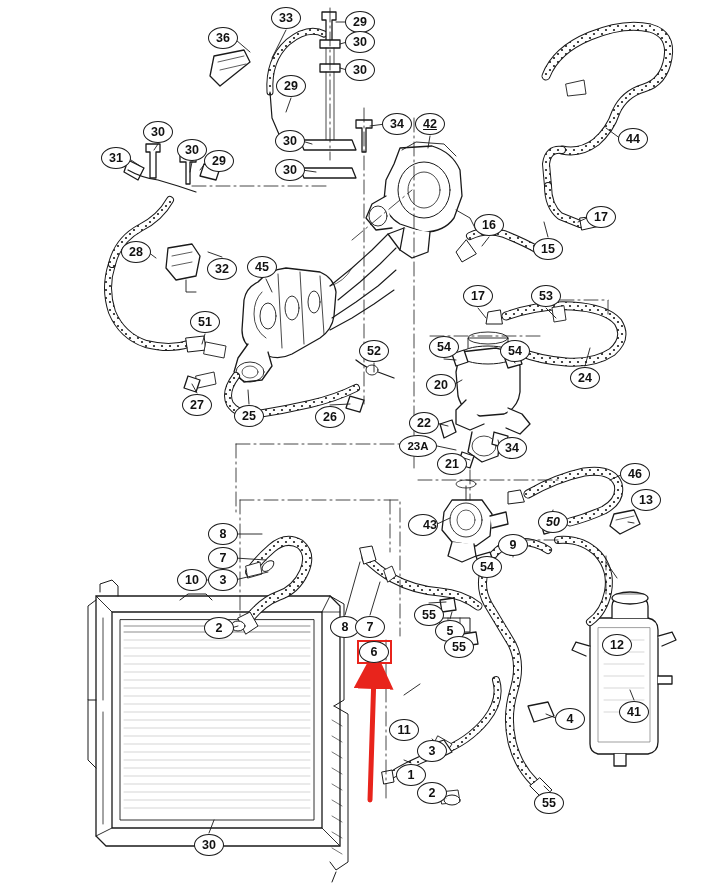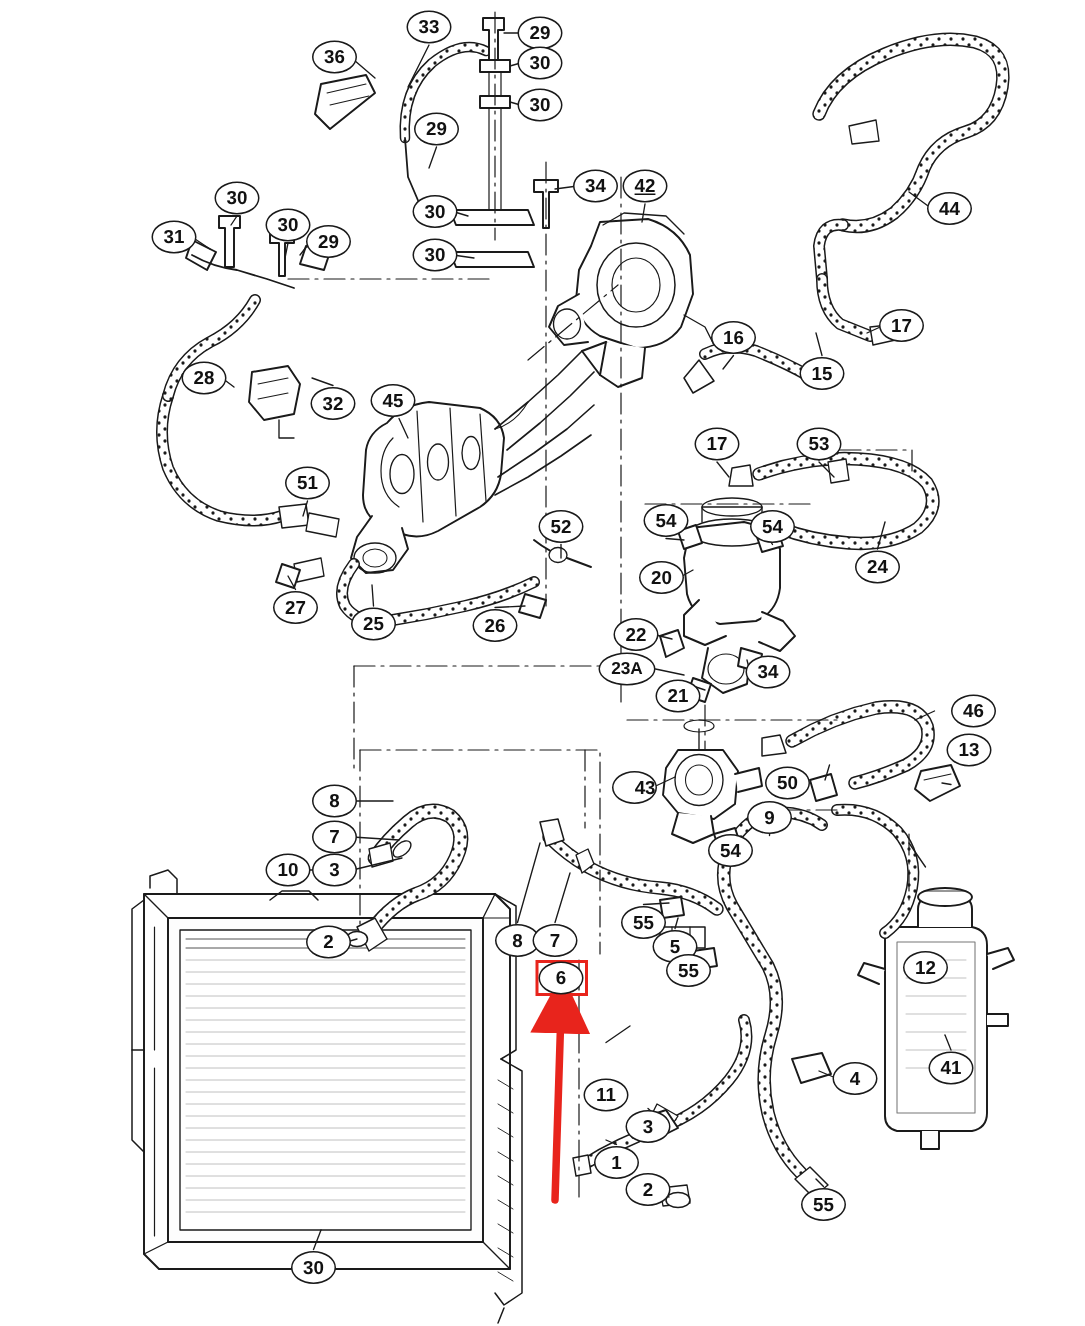--- a/index.html
+++ b/index.html
@@ -408,24 +408,24 @@
       <div class="callout" style="left: 374px; top: 351px;">52</div>
       <div class="callout" style="left: 585px; top: 378px;">24</div>
       <div class="callout" style="left: 441px; top: 385px;">20</div>
       <div class="callout" style="left: 197px; top: 405px;">27</div>
       <div class="callout" style="left: 249px; top: 416px;">25</div>
       <div class="callout" style="left: 330px; top: 417px;">26</div>
       <div class="callout" style="left: 424px; top: 423px;">22</div>
       <div class="callout" style="left: 512px; top: 448px;">34</div>
       <div class="callout wide" style="left: 418px; top: 446px;">23A</div>
       <div class="callout" style="left: 452px; top: 464px;">21</div>
-      <div class="callout" style="left: 649px; top: 474px;">46</div>
+      <div class="callout" style="left: 635px; top: 474px;">46</div>
       <div class="callout" style="left: 223px; top: 534px;">8</div>
       <div class="callout" style="left: 423px; top: 525px; text-align: right;">43</div>
-      <div class="callout" style="left: 525px; top: 522px;">50</div>
+      <div class="callout" style="left: 553px; top: 522px; font-style: italic;">50</div>
       <div class="callout" style="left: 646px; top: 500px;">13</div>
       <div class="callout" style="left: 223px; top: 558px;">7</div>
       <div class="callout" style="left: 513px; top: 545px;">9</div>
       <div class="callout" style="left: 192px; top: 580px;">10</div>
       <div class="callout" style="left: 223px; top: 580px;">3</div>
       <div class="callout" style="left: 487px; top: 567px;">54</div>
       <div class="callout" style="left: 617px; top: 590px; margin-top: 44px;">12</div>
       <div class="callout" style="left: 219px; top: 628px;">2</div>
       <div class="callout" style="left: 429px; top: 615px;">55</div>
       <div class="callout" style="left: 345px; top: 627px;">8</div>

